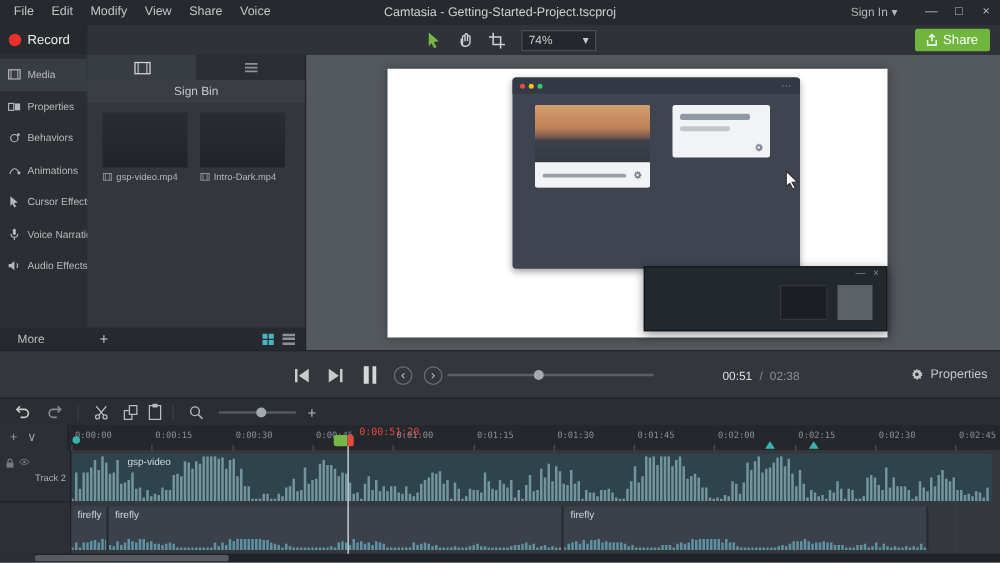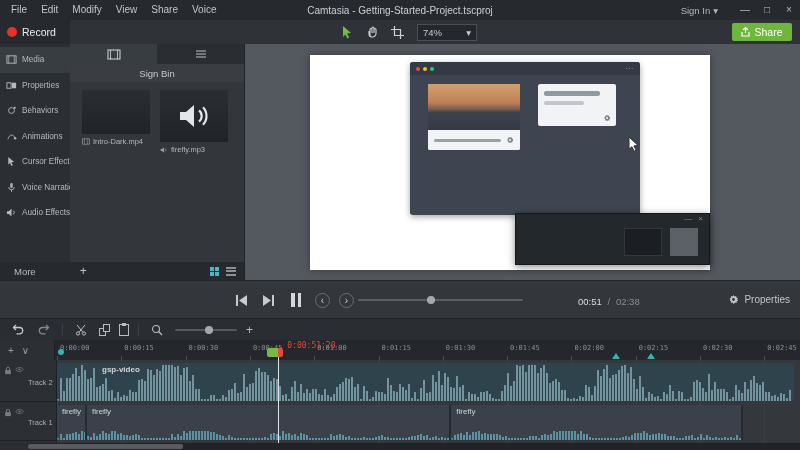--- a/index.html
+++ b/index.html
@@ -120,21 +120,21 @@
   .head-col{position:absolute;left:0;top:0;width:57px;height:100%;background:#2c3035;border-right:1px solid #1d2024;}
   .track-row{position:absolute;left:0;right:0;}
   .row-0{top:2px;height:40px;}
   .row-1{top:44px;height:37px;}
   .track-head{position:absolute;left:0;top:0;width:57px;height:100%;background:#2c3035;border-right:1px solid #1d2024;border-bottom:1px solid #1d2024;z-index:3;}
   .track-name{position:absolute;left:28px;top:50%;transform:translateY(-50%);font-size:7.5px;color:#aaaeb2;}
   .mini-icon{position:absolute;width:8px;height:8px;opacity:.8;}
   .mini-lock{left:4px;top:4px;}
   .mini-eye{left:15px;top:4px;}
   .clip{position:absolute;top:1px;bottom:1px;border-radius:2px;overflow:hidden;}
-  .clip.video{background:#2e434c;font-weight:bold;}
+  .clip.video{background:#2e434c;}
   .clip.audio{background:#3a414b;border-right:2px solid #262b31;}
   .clip-label{position:absolute;top:2px;left:5px;font-size:8px;color:#d3d6d9;z-index:2;white-space:nowrap;}
   .wave{position:absolute;left:0;right:0;bottom:0;display:flex;align-items:flex-end;gap:1px;overflow:hidden;}
   .wave i{display:block;flex:0 0 2px;width:2px;background:#73949e;}
   .wave.mini i{background:#5d93a0;}
 
   
   .hscroll{position:absolute;top:443px;left:0;right:0;height:7px;background:#202327;}
   .hcorner{position:absolute;left:0;top:0;width:28px;height:7px;background:#2a2e33;}
   .hthumb{position:absolute;left:28px;top:1px;width:155px;height:5px;background:#575c61;border-radius:2px;}
@@ -286,40 +286,33 @@
       <div class="bin-content">
           <div class="bin-item">
             <div class="thumb"></div>
             <div class="bin-label">
               <span>
                 <svg width="8" height="7" viewBox="0 0 12 10">
                   <rect x="1" y="1" width="10" height="8" fill="none" stroke="#9a9ea2"></rect>
                   <path d="M3.5 1v8M8.5 1v8" stroke="#9a9ea2" stroke-width=".9"></path>
                 </svg>
               </span>
-              <span>Intro-Dark.mp4</span>
+              <span>gsp-video.mp4</span>
             </div>
           </div>
           <div class="bin-item">
-            <div class="thumb audio">
+            <div class="thumb"></div>
+            <div class="bin-label">
               <span>
-                <svg width="32" height="28" viewBox="0 0 16 14">
-                  <path d="M1 5h3l4-3.5v11L4 9H1z" fill="#e2e6e9"></path>
-                  <path d="M10.5 4.2a3.6 3.6 0 0 1 0 5.6M12.5 2.6a6.4 6.4 0 0 1 0 8.8" fill="none" stroke="#e2e6e9" stroke-width="1.1"></path>
+                <svg width="8" height="7" viewBox="0 0 12 10">
+                  <rect x="1" y="1" width="10" height="8" fill="none" stroke="#9a9ea2"></rect>
+                  <path d="M3.5 1v8M8.5 1v8" stroke="#9a9ea2" stroke-width=".9"></path>
                 </svg>
               </span>
-            </div>
-            <div class="bin-label">
-              <span>
-                <svg width="8" height="8" viewBox="0 0 12 12">
-                  <path d="M1 4.5h2L6 2v8L3 7.5H1z" fill="#9a9ea2"></path>
-                  <path d="M8 4a2.8 2.8 0 0 1 0 4" fill="none" stroke="#9a9ea2"></path>
-                </svg>
-              </span>
-              <span>firefly.mp3</span>
+              <span>Intro-Dark.mp4</span>
             </div>
           </div>
         </div>
     </div>
 
     <div class="bottom-strip">
       <span class="more-label">More</span>
       <span class="add-media">+</span>
       <span class="view-icons">
         <span class="grid-ic">
@@ -1009,35 +1002,20 @@
             <i style="height:2.0px"></i>
             <i style="height:2.0px"></i>
             <i style="height:3.2px"></i>
             <i style="height:2.0px"></i>
             <i style="height:2.8px"></i>
             <i style="height:2.0px"></i>
             <i style="height:4.7px"></i>
             <i style="height:2.0px"></i>
           </div>
         </div>
-        <div class="track-head">
-          <span class="mini-icon mini-lock">
-            <svg width="8" height="9" viewBox="0 0 10 11">
-              <rect x="1.5" y="5" width="7" height="5" fill="#8d9196"></rect>
-              <path d="M3 5V3.5a2 2 0 0 1 4 0V5" fill="none" stroke="#8d9196" stroke-width="1.2"></path>
-            </svg>
-          </span>
-          <span class="mini-icon mini-eye">
-            <svg width="9" height="7" viewBox="0 0 12 8">
-              <path d="M1 4c2-3.5 8-3.5 10 0-2 3.5-8 3.5-10 0z" fill="none" stroke="#8d9196"></path>
-              <circle cx="6" cy="4" r="1.3" fill="#8d9196"></circle>
-            </svg>
-          </span>
-          <span class="track-name">Track 1</span>
-        </div>
       </div>
     </div>
 
   <div class="hscroll">
     <span class="hcorner"></span>
     <span class="hthumb"></span>
   </div>
 
 </div>
 

